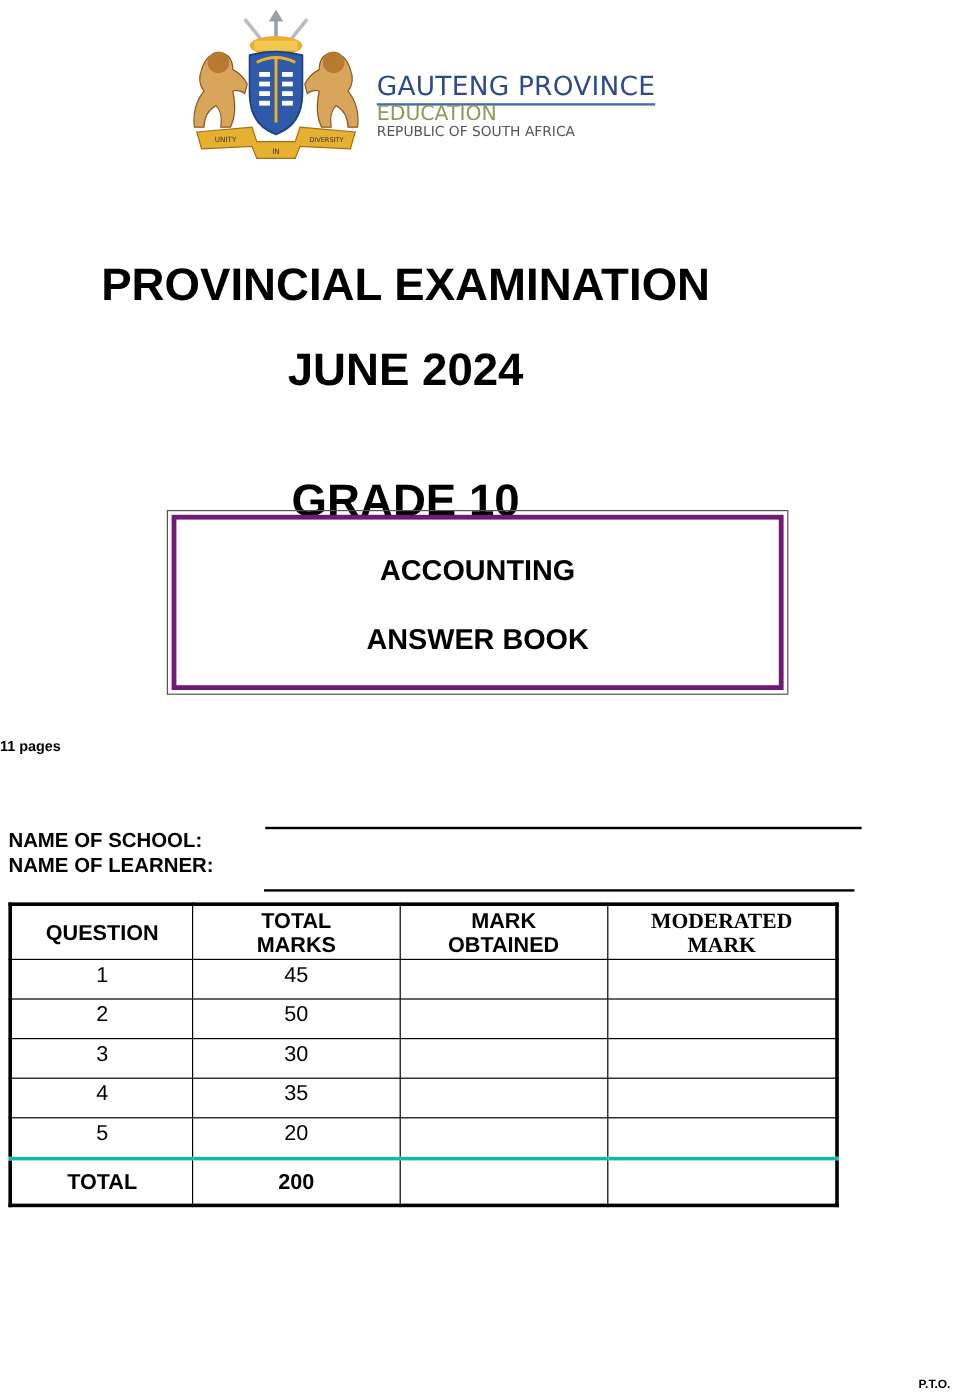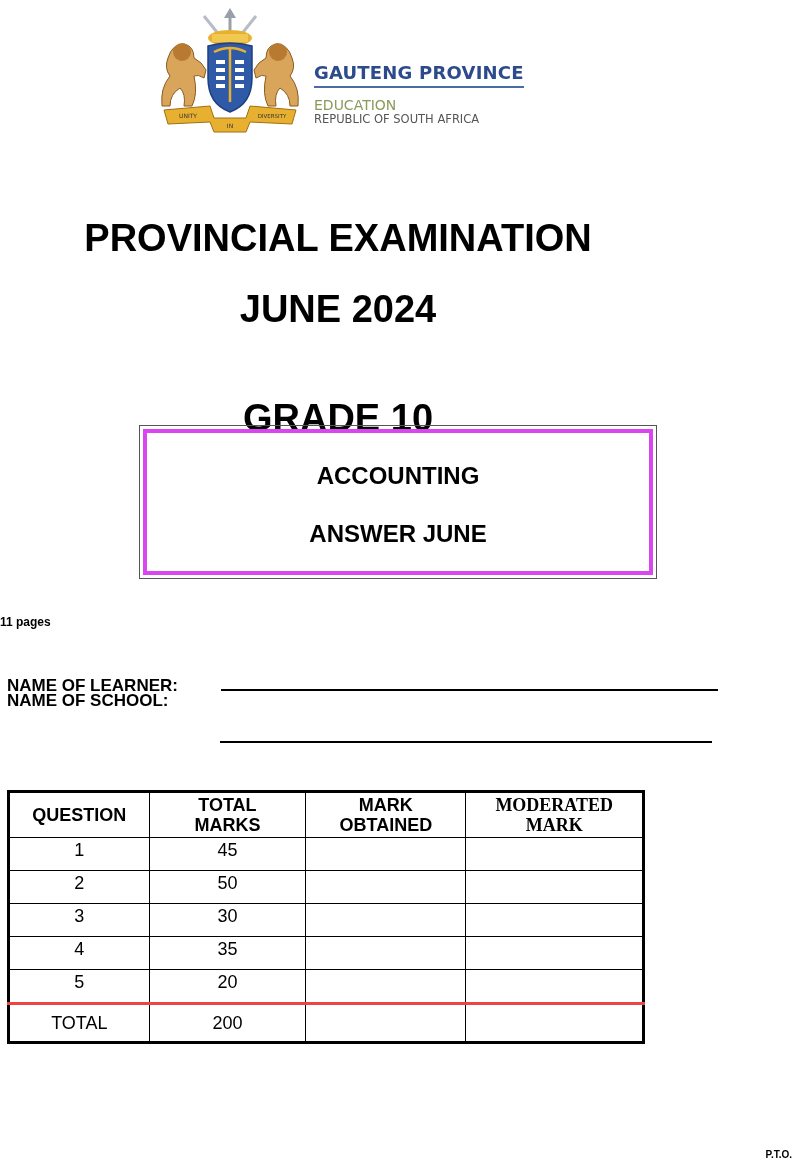--- a/index.html
+++ b/index.html
@@ -29,34 +29,34 @@
       width: 152px;
       height: 128px;
     }
     .logo-text {
       position: absolute;
       left: 164px;
       top: 55px;
     }
     .logo-title {
       font-family: "DejaVu Sans", sans-serif;
-      font-size: 18px;
-      font-weight: bold;
+      font-size: 22px;
+      font-weight: normal;
       color: #2d4a8c;
       letter-spacing: 0.2px;
       line-height: 24px;
       border-bottom: 2px solid #4a6aa8;
       padding-bottom: 1px;
       white-space: nowrap;
     }
     .logo-sub1 {
       font-family: "DejaVu Sans", sans-serif;
-      font-size: 14px;
+      font-size: 17px;
       color: #8a9a5a;
-      margin-top: 10px;
+      margin-top: 0;
       line-height: 14px;
     }
     .logo-sub2 {
       font-family: "DejaVu Sans", sans-serif;
       font-size: 11.5px;
       color: #555;
       line-height: 14px;
     }
     .heading {
       position: absolute;
@@ -78,21 +78,21 @@
       height: 154px;
       border: 1px solid #555;
       box-sizing: border-box;
     }
     .subject-box-inner {
       position: absolute;
       left: 3px;
       top: 3px;
       right: 3px;
       bottom: 3px;
-      border: 4px solid #d946ef;
+      border: 4px solid #701a75;
       padding-left: 47px;
     }
     .subject-line {
       position: absolute;
       left: 0;
       right: 0;
       text-align: center;
       font-weight: bold;
       font-size: 24px;
       line-height: 28px;
@@ -106,33 +106,33 @@
       font-size: 12px;
       font-weight: bold;
     }
     .field-label {
       position: absolute;
       left: 7px;
       font-size: 17px;
       font-weight: bold;
     }
     .fl-school { top: 691px; }
-    .fl-learner { top: 676px; }
+    .fl-learner { top: 712px; }
     .field-line {
       position: absolute;
       height: 0;
       border-top: 2px solid #000;
     }
     .line-school { left: 221px; width: 497px; top: 689px; }
     .line-learner { left: 220px; width: 492px; top: 741px; }
     table.marks {
       position: absolute;
       left: 7px;
-      top: 790px;
-      width: 638px;
+      top: 752px;
+      width: 692px;
       border-collapse: collapse;
       border: 3px solid #000;
       font-size: 18px;
     }
     table.marks th, table.marks td {
       border: 1px solid #000;
       text-align: center;
       padding: 0;
     }
     table.marks th {
@@ -140,24 +140,24 @@
       height: 44px;
       line-height: 20px;
       vertical-align: middle;
     }
     table.marks td {
       height: 32px;
       vertical-align: top;
       line-height: 24px;
     }
     table.marks tr.total-row td {
-      border-top: 3px solid #ef4444;
+      border-top: 3px solid #14b8a6;
       height: 36px;
       vertical-align: middle;
-      font-weight: normal;
+      font-weight: bold;
     }
     .c1 { width: 143px; }
     .c2 { width: 163px; }
     .c3 { width: 164px; }
     .c4 { width: 180px; font-family: Liberation Serif, serif; }
     .pto {
       position: absolute;
       right: 8px;
       top: 1149px;
       font-size: 10px;
@@ -209,21 +209,21 @@
   </div>
 </div>
 
 <div class="heading h1">PROVINCIAL EXAMINATION</div>
 <div class="heading h2">JUNE 2024</div>
 <div class="heading h3">GRADE 10</div>
 
 <div class="subject-box">
   <div class="subject-box-inner">
     <div class="subject-line sl1">ACCOUNTING</div>
-    <div class="subject-line sl2">ANSWER JUNE</div>
+    <div class="subject-line sl2">ANSWER BOOK</div>
   </div>
 </div>
 
 <div class="pages">11 pages</div>
 
 <div class="field-label fl-school">NAME OF SCHOOL:</div>
 <div class="field-line line-school"></div>
 
 <div class="field-label fl-learner">NAME OF LEARNER:</div>
 <div class="field-line line-learner"></div>

